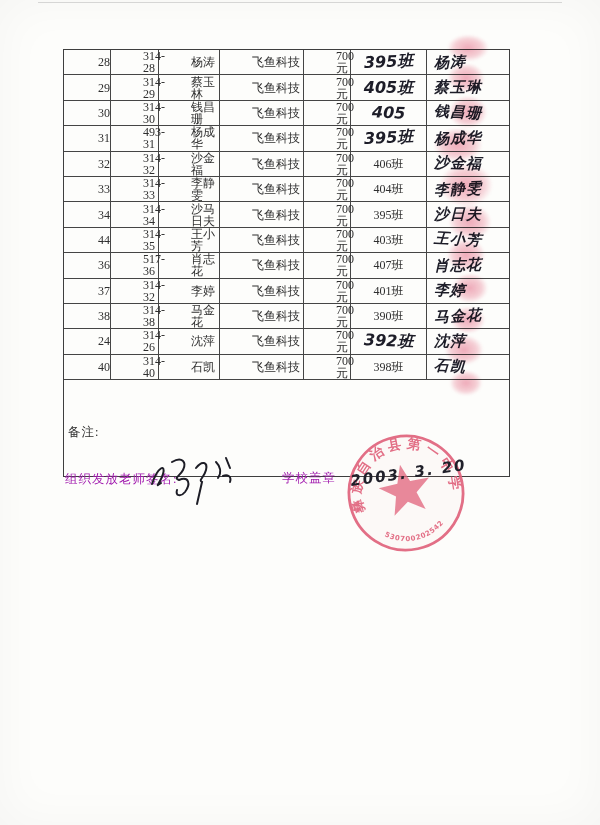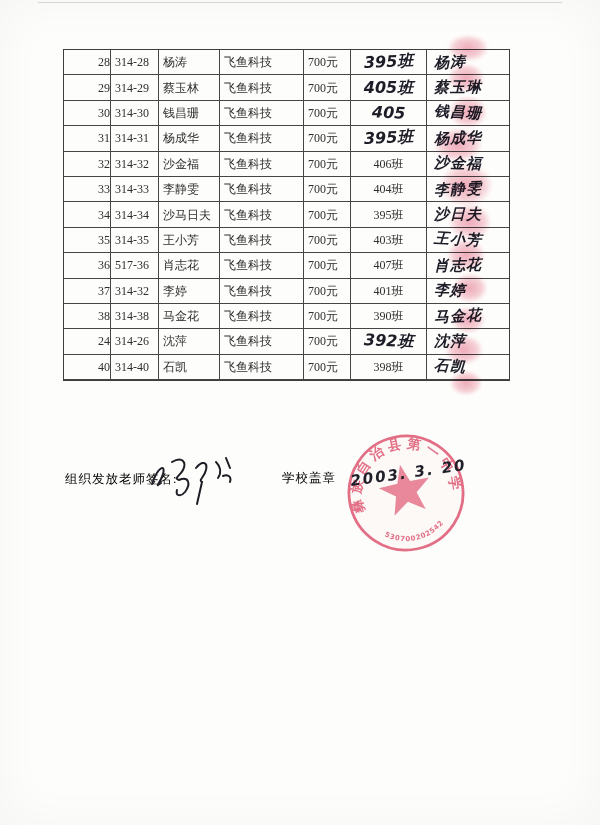--- a/index.html
+++ b/index.html
@@ -14,42 +14,42 @@
 
   
   .tbl{
     position:absolute; left:63px; top:49px; width:445px;
     border:1.4px solid #3e3e3e; box-sizing:content-box; background:transparent;
   }
   .row{display:grid; grid-template-columns:47px 48px 61px 84px 47px 76px 82px; height:24.4px; border-bottom:1px solid #454545;}
   .cell{border-right:1px solid #454545; display:flex; align-items:center; overflow:visible; font-size:12px; line-height:1;}
   .cell:last-child{border-right:none;}
   .c-no{justify-content:flex-end;}
-  .c-id,.c-name,.c-company,.c-amount{padding-left:4px;}
+  .c-id,.c-name,.c-company,.c-amount{padding-left:4px;margin-left:28px;}
   .c-cls{justify-content:center;}
   .c-sign{padding-left:7px;}
   .hw{
     font-family:"DejaVu Sans","Liberation Sans",sans-serif;
     font-style:italic; font-weight:700; color:#1d1d28; white-space:nowrap;
   }
   .hw-cls{font-size:16px;}
   .hw-sig{font-size:15px; letter-spacing:1px;}
   .remarks-row{height:96px; position:relative;}
   .remarks-label{position:absolute; left:4px; top:44px; font-size:12.5px; letter-spacing:1px;}
 
   
   .prints{position:absolute; inset:0; pointer-events:none; mix-blend-mode:multiply; z-index:3;}
   .fp{
     position:absolute; border-radius:50%;
     background:radial-gradient(closest-side, rgba(226,92,122,0.50) 0%, rgba(228,100,128,0.30) 48%, rgba(228,100,128,0) 75%);
     filter:blur(1.2px);
   }
 
   
-  .footer-label{position:absolute; font-size:12.5px; letter-spacing:1px; color:#000000;}
+  .footer-label{position:absolute; font-size:12.5px; letter-spacing:1px; color:#a21caf;}
   .lbl-teacher{left:65px; top:471px;}
   .lbl-stamp{left:282px; top:470px;}
   .scribble{position:absolute; left:146px; top:452px; z-index:5;}
 
   
   .stamp{position:absolute; left:331px; top:418px; z-index:4; opacity:.9; transform:rotate(-12deg);}
   .stamp text{fill:#e0607a; font-family:"DejaVu Sans","Liberation Sans",sans-serif;}
   .arc-chars{font-size:13.5px; letter-spacing:4.5px; font-weight:700;}
   .arc-digits{font-size:7px; letter-spacing:0.6px; font-weight:700;}
   .stamp-date{
@@ -135,21 +135,21 @@
           </div>
           <div class="cell c-sign">
             <span class="hw hw-sig" style="transform: rotate(3.2deg);">钱昌珊</span>
           </div>
         </div>
         <div class="row">
           <div class="cell c-no">
             <span>31</span>
           </div>
           <div class="cell c-id">
-            <span>314-31</span>
+            <span>493-31</span>
           </div>
           <div class="cell c-name">
             <span>杨成华</span>
           </div>
           <div class="cell c-company">
             <span>飞鱼科技</span>
           </div>
           <div class="cell c-amount">
             <span>700元</span>
           </div>
@@ -224,21 +224,21 @@
           </div>
           <div class="cell c-cls">
             <span>395班</span>
           </div>
           <div class="cell c-sign">
             <span class="hw hw-sig" style="transform: rotate(0deg);">沙日夫</span>
           </div>
         </div>
         <div class="row">
           <div class="cell c-no">
-            <span>35</span>
+            <span>44</span>
           </div>
           <div class="cell c-id">
             <span>314-35</span>
           </div>
           <div class="cell c-name">
             <span>王小芳</span>
           </div>
           <div class="cell c-company">
             <span>飞鱼科技</span>
           </div>
@@ -361,20 +361,23 @@
             <span>700元</span>
           </div>
           <div class="cell c-cls">
             <span>398班</span>
           </div>
           <div class="cell c-sign">
             <span class="hw hw-sig" style="transform: rotate(3.2deg);">石凯</span>
           </div>
         </div>
       </div>
+    <div class="remarks-row">
+      <span class="remarks-label">备注:</span>
+    </div>
   </div>
 
   <div class="prints">
     <div class="fp" style="left:440px;top:30px;width:56px;height:36px;"></div>
     <div class="fp" style="left:441px;top:58px;width:50px;height:40px;"></div>
     <div class="fp" style="left:442px;top:90px;width:52px;height:44px;"></div>
     <div class="fp" style="left:425px;top:122px;width:66px;height:46px;"></div>
     <div class="fp" style="left:430px;top:156px;width:72px;height:58px;"></div>
     <div class="fp" style="left:441px;top:198px;width:58px;height:48px;"></div>
     <div class="fp" style="left:440px;top:233px;width:52px;height:44px;"></div>

